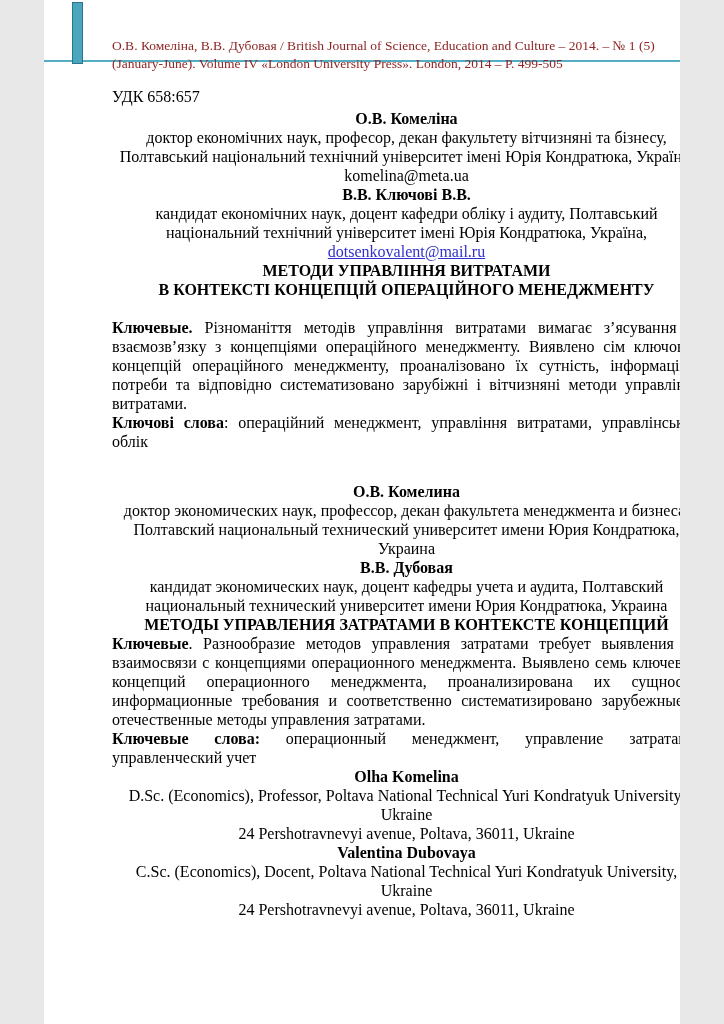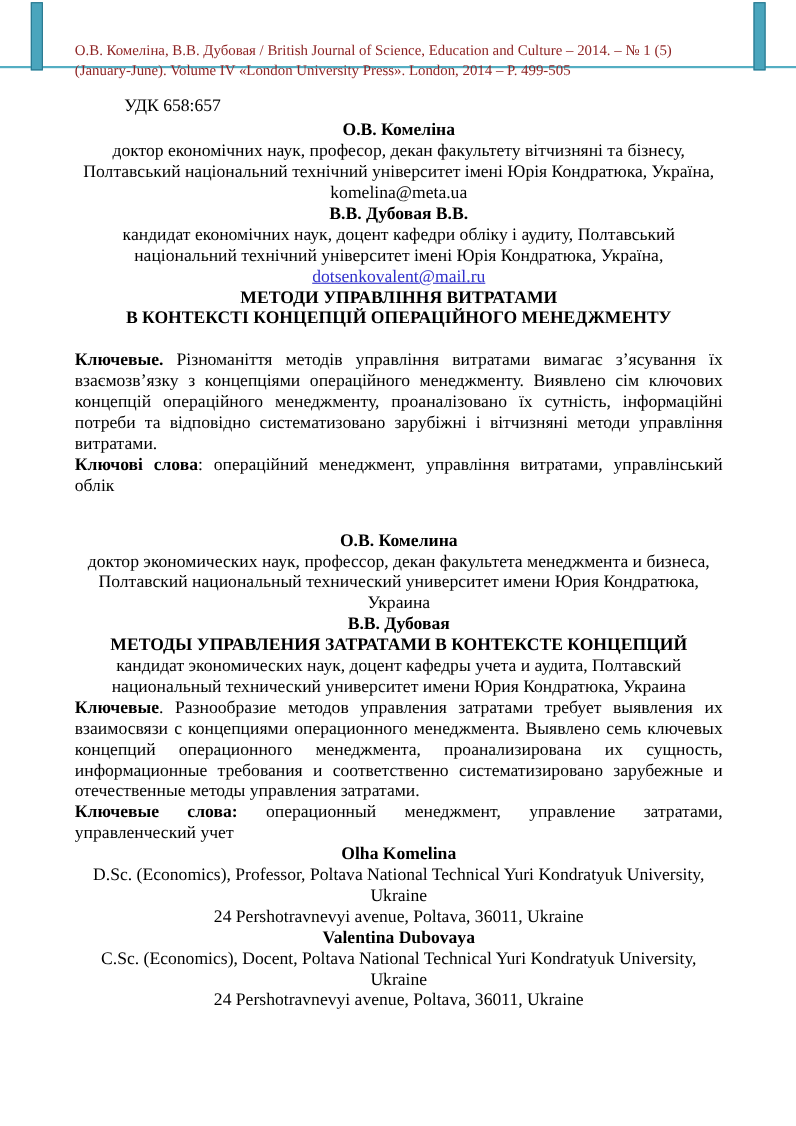--- a/index.html
+++ b/index.html
@@ -1,18 +1,18 @@
 <!DOCTYPE html>
 <html><head>
 <meta charset="utf-8">
 <style>
   html,body{margin:0;padding:0;background:#e8e8e8;}
   .page{
     position:relative;
-    width:724px;height:1024px;
+    width:636px;height:1024px;
     margin:0 auto;
     background:#ffffff;
     font-family:"Liberation Serif", serif;
     color:#000000;
     overflow:hidden;
   }
   
   .vbar{
     position:absolute;top:2px;width:9px;height:60px;
     background:#4aa5bd;border:1px solid #27768d;
@@ -30,21 +30,21 @@
     color:#8e2424;z-index:2;
   }
   
   .content{
     position:absolute;left:68px;top:87px;width:589px;
     font-size:16px;line-height:19px;z-index:2;
   }
   .c{text-align:center;}
   .j{text-align:justify;}
   .bold{font-weight:bold;}
-  .udc{text-align:left;margin-bottom:3px;margin-left:45px;}
+  .udc{text-align:left;margin-bottom:3px;}
   .gap-1{margin-top:19px;}
   .gap-ru{margin-top:31px;}
   .email{
     color:#3030cc;text-decoration:underline;cursor:pointer;text-align:right;
   }
 </style>
 </head>
 <body>
 
 <div class="page">
@@ -54,34 +54,34 @@
   <div class="hrule"></div>
 
   <div class="running-head">О.В.  Комеліна, В.В. Дубовая / British Journal of Science, Education and Culture – 2014. – № 1 (5) (January-June). Volume IV «London University Press». London, 2014 – P. 499-505</div>
 
   <div class="content">
 
     <div class="udc">УДК 658:657</div>
 
     <div class="c bold">О.В. Комеліна</div>
     <div class="c">доктор економічних наук, професор, декан факультету вітчизняні та бізнесу, Полтавський національний технічний університет імені Юрія Кондратюка, Україна, komelina@meta.ua</div>
-    <div class="c bold">В.В. Дубовая В.В.</div>
+    <div class="c bold">В.В. Ключові В.В.</div>
     <div class="c">кандидат економічних наук, доцент кафедри обліку і аудиту, Полтавський національний технічний університет імені Юрія Кондратюка, Україна,</div>
     <div class="c"><a class="email">dotsenkovalent@mail.ru</a></div>
     <div class="c bold">МЕТОДИ УПРАВЛІННЯ ВИТРАТАМИ</div>
     <div class="c bold">В КОНТЕКСТІ КОНЦЕПЦІЙ ОПЕРАЦІЙНОГО МЕНЕДЖМЕНТУ</div>
 
     <div class="j gap-1"><span class="bold">Ключевые.</span><span> Різноманіття методів управління витратами вимагає з’ясування їх взаємозв’язку з концепціями операційного менеджменту. Виявлено сім ключових концепцій операційного менеджменту, проаналізовано їх сутність, інформаційні потреби та відповідно систематизовано зарубіжні і вітчизняні методи управління витратами.</span></div>
     <div class="j"><span class="bold">Ключові слова</span><span>: операційний менеджмент, управління витратами, управлінський облік</span></div>
 
     <div class="c bold gap-ru">О.В. Комелина</div>
     <div class="c">доктор экономических наук, профессор, декан факультета менеджмента и бизнеса, Полтавский национальный технический университет имени Юрия Кондратюка, Украина</div>
     <div class="c bold">В.В. Дубовая</div>
+    <div class="c">кандидат экономических наук, доцент кафедры учета и аудита,  Полтавский национальный технический университет имени Юрия Кондратюка, Украина</div>
     <div class="c bold">МЕТОДЫ УПРАВЛЕНИЯ ЗАТРАТАМИ В КОНТЕКСТЕ КОНЦЕПЦИЙ</div>
-    <div class="c">кандидат экономических наук, доцент кафедры учета и аудита,  Полтавский национальный технический университет имени Юрия Кондратюка, Украина</div>
 
     <div class="j"><span class="bold">Ключевые</span><span>. Разнообразие методов управления затратами требует выявления их взаимосвязи с концепциями операционного менеджмента. Выявлено семь ключевых концепций операционного менеджмента, проанализирована их сущность, информационные требования и соответственно систематизировано зарубежные и отечественные методы управления затратами.</span></div>
     <div class="j"><span class="bold">Ключевые слова:</span><span> операционный менеджмент, управление затратами, управленческий учет</span></div>
 
     <div class="c bold">Olha Komelina</div>
     <div class="c">D.Sc. (Economics), Professor, Poltava National Technical Yuri Kondratyuk University, Ukraine</div>
     <div class="c">24 Pershotravnevyi  avenue, Poltava, 36011, Ukraine</div>
     <div class="c bold">Valentina Dubovaya</div>
     <div class="c">C.Sc. (Economics), Docent, Poltava National Technical Yuri Kondratyuk University, Ukraine</div>
     <div class="c">24 Pershotravnevyi  avenue, Poltava, 36011, Ukraine</div>

